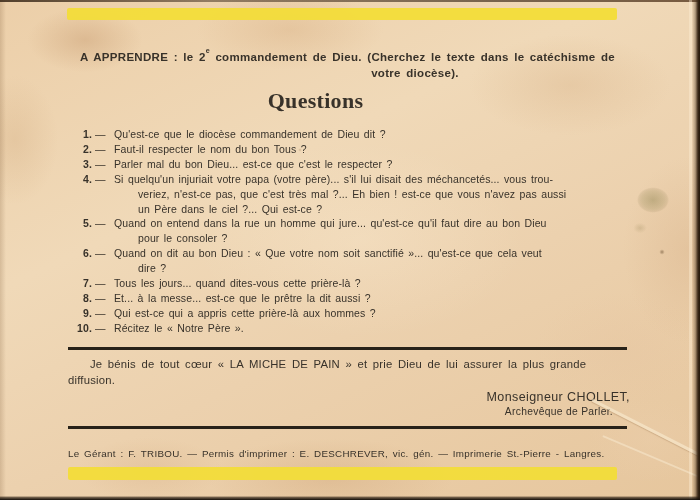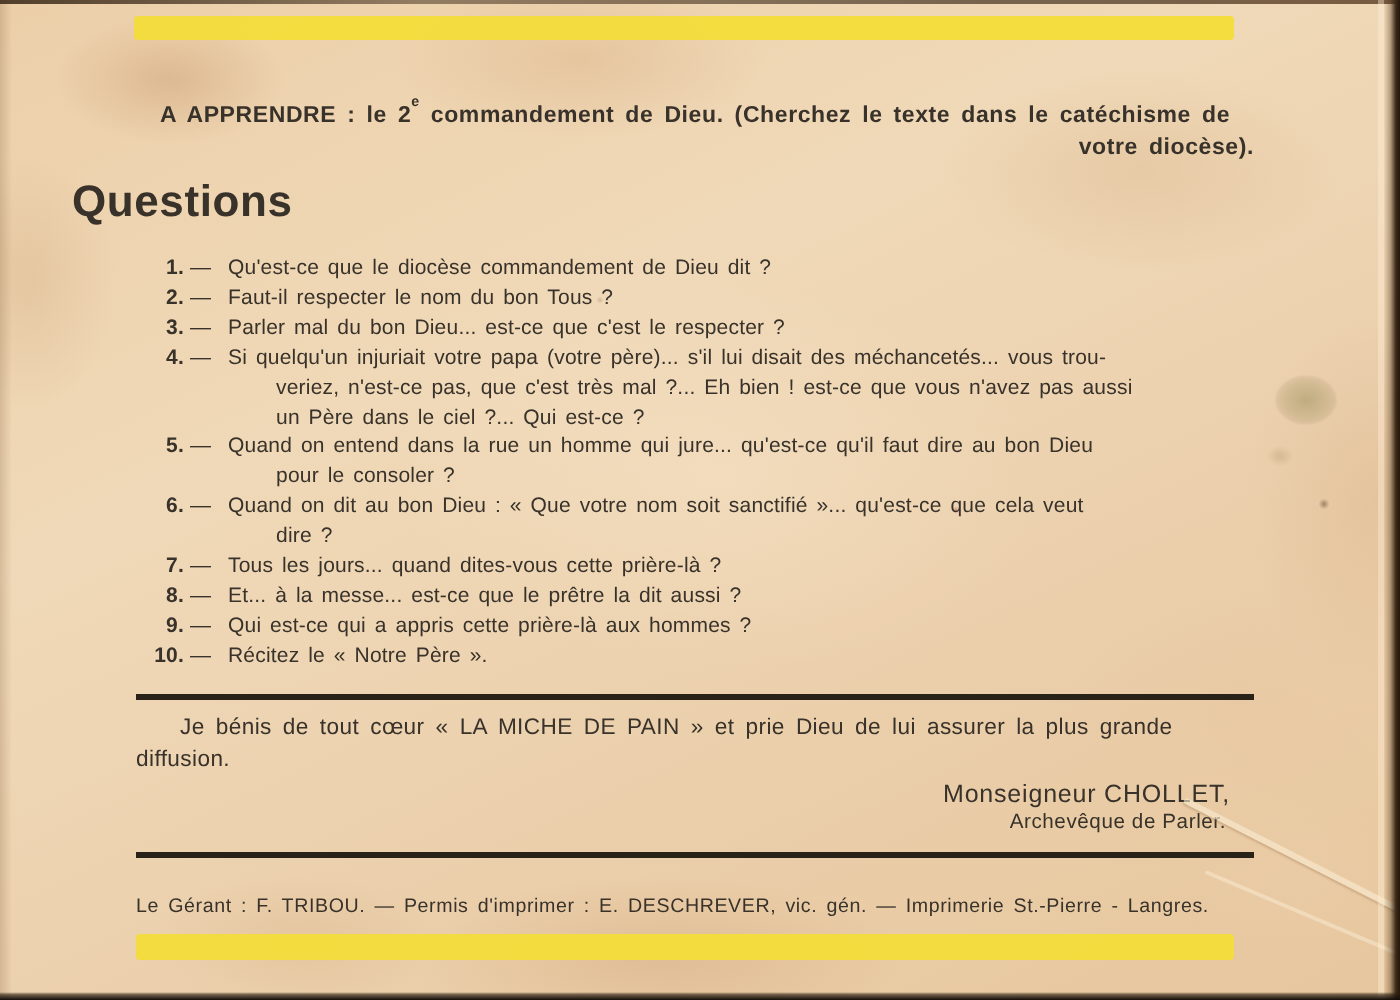--- a/index.html
+++ b/index.html
@@ -26,35 +26,35 @@
       radial-gradient(ellipse 120px 80px at 620px 350px, rgba(230,195,160,.3), transparent 72%),
       linear-gradient(155deg,#eccfa9 0%,#f0d9b8 35%,var(--paper-base) 60%,#e6c69d 100%);
   }
   .bar{position:absolute;background:var(--accent-yellow);border-radius:2px;opacity:.96;}
   .bar.top{left:67px;top:8px;width:550px;height:12px;}
   .bar.bottom{left:68px;top:467px;width:549px;height:13px;}
   .header{position:absolute;left:68px;top:46px;width:559px;font-size:11.5px;font-weight:bold;
     letter-spacing:.3px;word-spacing:2px;line-height:16px;}
   .h-line1{text-align:center;}
   .h-line1 sup{font-size:.62em;position:relative;top:-3px;}
-  .h-line2{text-align:right;padding-left:135px;}
-  .title{position:absolute;left:68px;top:88px;width:559px;margin:0;text-align:left;
-    transform:translateX(-32px);font-size:22px;font-weight:bold;letter-spacing:.3px;}
+  .h-line2{text-align:center;padding-left:135px;}
+  .title{position:absolute;left:68px;top:88px;width:559px;margin:0;text-align:center;
+    transform:translateX(-32px);font-size:22px;font-weight:bold;letter-spacing:.3px;font-family:Liberation Serif, serif;}
   .qlist{position:absolute;left:68px;top:127px;width:580px;font-size:10.5px;line-height:14.9px;
     letter-spacing:.1px;word-spacing:1.4px;}
   .qrow{display:flex;align-items:baseline;}
   .qnum{flex:0 0 24px;text-align:right;font-weight:bold;}
   .qdash{flex:0 0 19px;padding-left:3px;}
   .qtext{flex:1;white-space:pre;padding-left:24px;text-indent:-24px;}
   .rule{position:absolute;left:68px;width:559px;background:var(--rule);}
   .rule1{top:347px;height:3px;}
   .rule2{top:426px;height:2.5px;}
   .blessing{position:absolute;left:68px;top:357px;width:565px;margin:0;font-size:11.3px;
     line-height:15.8px;letter-spacing:.2px;word-spacing:2.2px;white-space:pre;text-indent:22px;}
-  .sig-name{position:absolute;left:68px;top:390px;width:547px;text-align:right;
+  .sig-name{position:absolute;left:83px;top:390px;width:547px;text-align:right;
     font-size:12.5px;letter-spacing:.4px;}
   .sig-title{position:absolute;left:68px;top:406px;width:545px;text-align:right;
     font-size:10.3px;letter-spacing:.3px;}
   .imprint{position:absolute;left:68px;top:448px;width:572px;font-size:9.8px;
     letter-spacing:.3px;word-spacing:1.6px;white-space:nowrap;}
   .edge{position:absolute;}
   .edge-top{top:0;left:0;right:0;height:2px;background:linear-gradient(to right,rgba(55,38,22,.85),rgba(55,38,22,.5) 30%,rgba(55,38,22,.65) 70%,rgba(90,60,35,.8));}
   .edge-bottom{bottom:0;left:0;right:0;height:4px;background:linear-gradient(to top,#120d08,rgba(40,28,16,.6) 70%,transparent);}
   .edge-right{top:0;bottom:0;right:0;width:8px;background:linear-gradient(to right,transparent,rgba(70,48,26,.35) 40%,#3a2817 75%,#241709);}
   .edge-right-highlight{top:0;bottom:0;right:8px;width:3px;background:rgba(255,240,215,.4);}

